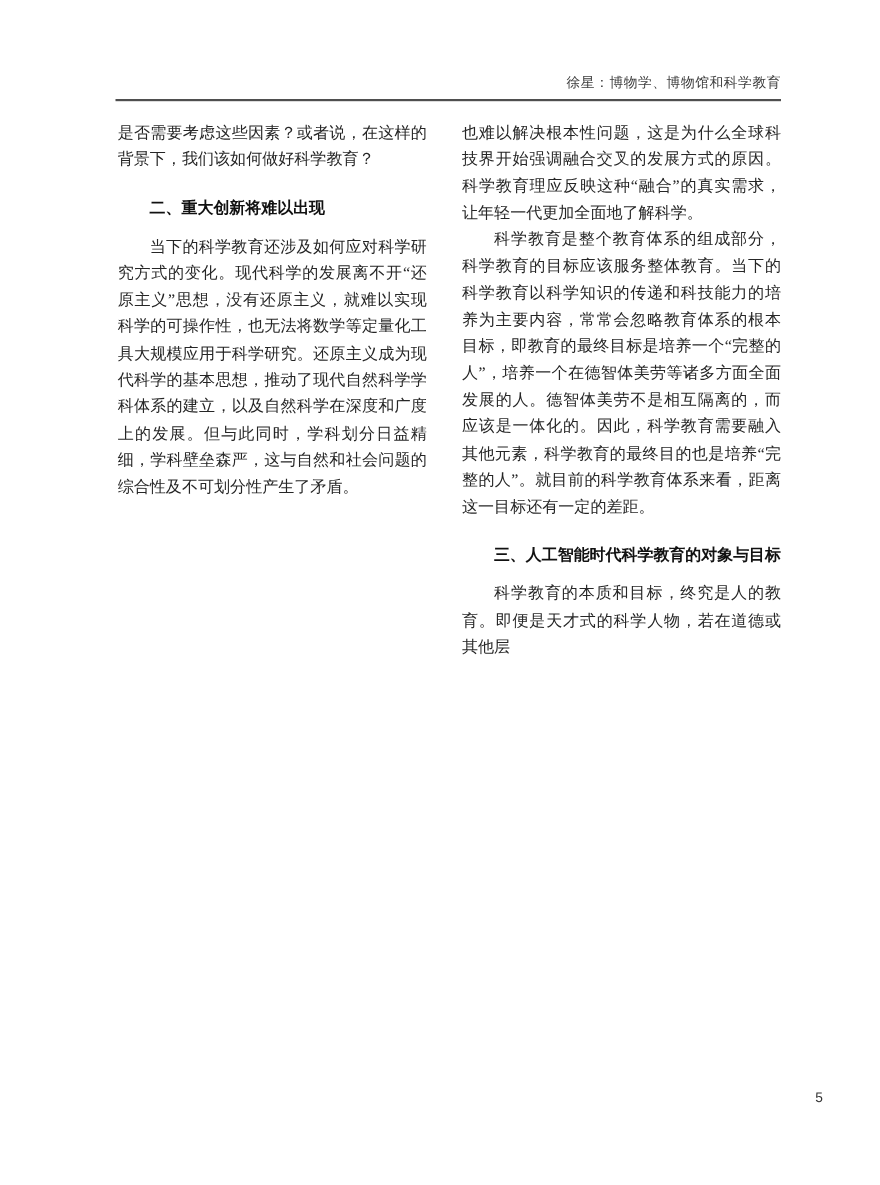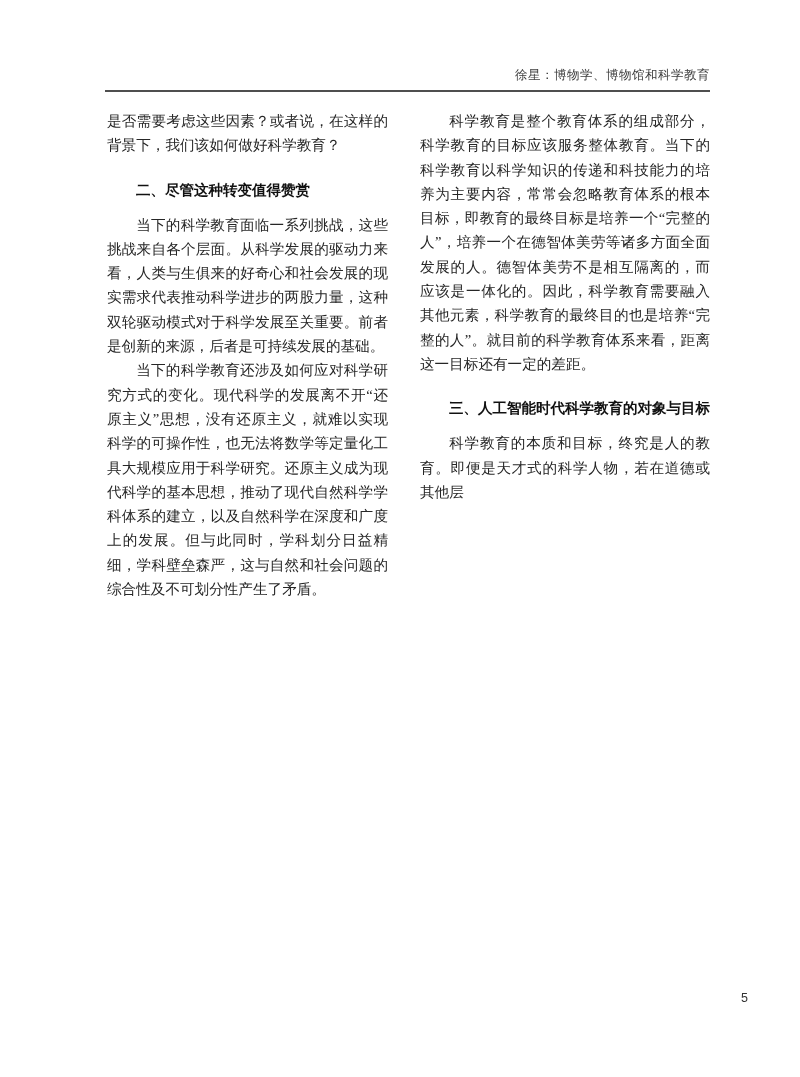--- a/index.html
+++ b/index.html
@@ -85,26 +85,26 @@
   <div class="running-header">
     <span>徐星：博物学、博物馆和科学教育</span>
   </div>
 
   <div class="header-rule"></div>
 
   <div class="body-columns">
 
     <div class="column">
       <p class="para no-indent">是否需要考虑这些因素？或者说，在这样的背景下，我们该如何做好科学教育？</p>
-      <h2 class="section-heading">二、尽管这种转变值得赞赏</h2>
-      <p class="para">当下的科学教育面临一系列挑战，这些挑战来自各个层面。从科学发展的驱动力来看，人类与生俱来的好奇心和社会发展的现实需求代表推动科学进步的两股力量，这种双轮驱动模式对于科学发展至关重要。前者是创新的来源，后者是可持续发展的基础。</p>
+      <h2 class="section-heading">二、重大创新将难以出现</h2>
       <p class="para">当下的科学教育还涉及如何应对科学研究方式的变化。现代科学的发展离不开“还原主义”思想，没有还原主义，就难以实现科学的可操作性，也无法将数学等定量化工具大规模应用于科学研究。还原主义成为现代科学的基本思想，推动了现代自然科学学科体系的建立，以及自然科学在深度和广度上的发展。但与此同时，学科划分日益精细，学科壁垒森严，这与自然和社会问题的综合性及不可划分性产生了矛盾。</p>
     </div>
 
     <div class="column">
+      <p class="para no-indent">也难以解决根本性问题，这是为什么全球科技界开始强调融合交叉的发展方式的原因。科学教育理应反映这种“融合”的真实需求，让年轻一代更加全面地了解科学。</p>
       <p class="para">科学教育是整个教育体系的组成部分，科学教育的目标应该服务整体教育。当下的科学教育以科学知识的传递和科技能力的培养为主要内容，常常会忽略教育体系的根本目标，即教育的最终目标是培养一个“完整的人”，培养一个在德智体美劳等诸多方面全面发展的人。德智体美劳不是相互隔离的，而应该是一体化的。因此，科学教育需要融入其他元素，科学教育的最终目的也是培养“完整的人”。就目前的科学教育体系来看，距离这一目标还有一定的差距。</p>
       <h2 class="section-heading">三、人工智能时代科学教育的对象与目标</h2>
       <p class="para">科学教育的本质和目标，终究是人的教育。即便是天才式的科学人物，若在道德或其他层</p>
     </div>
 
   </div>
 
   <div class="page-number">5</div>
 
 </div>

